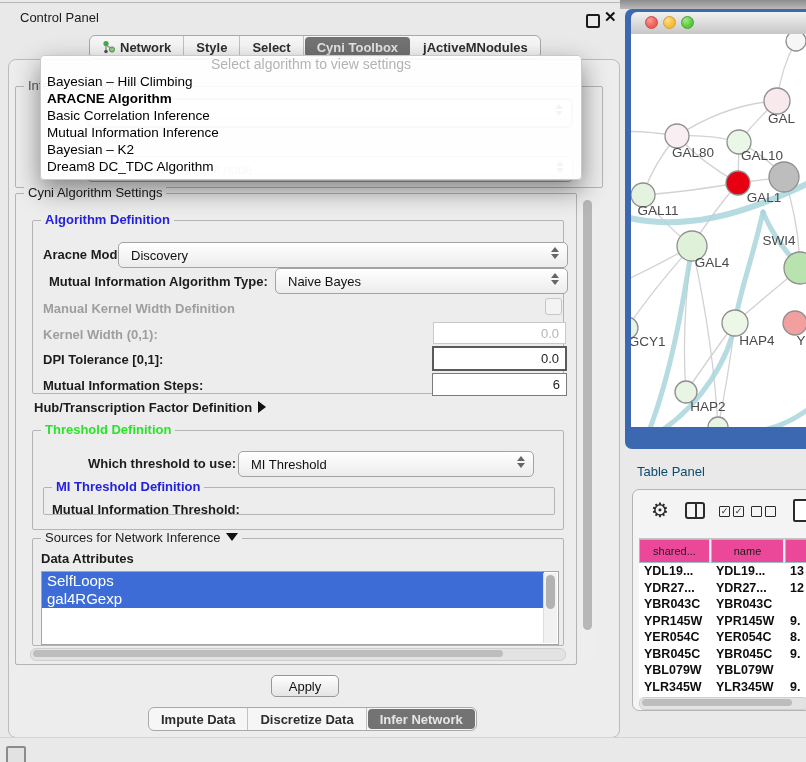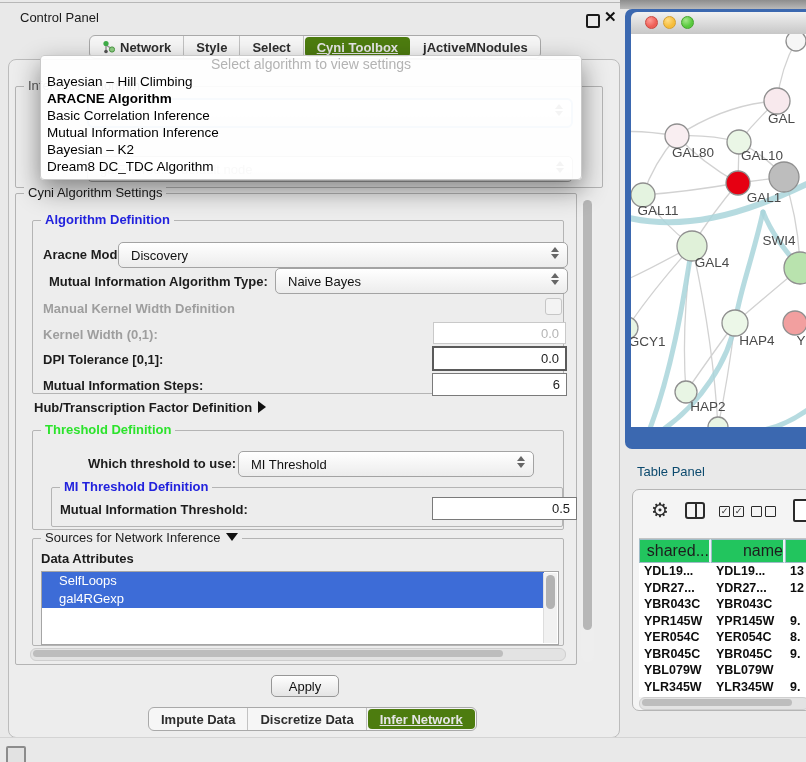--- a/index.html
+++ b/index.html
@@ -9,21 +9,21 @@
 
   
   .cp-hairline{left:0;top:2px;width:620px;height:1px;background:#b7b7b7;}
   .cp-title{left:20px;top:10px;font-size:13px;color:#1a1a1a;}
   .float-btn{left:586px;top:14px;width:10px;height:10px;border:2px solid #1a1a1a;border-radius:2px;}
   .close-btn{left:604px;top:8px;font-size:15px;font-weight:bold;color:#111;}
 
   .tabbar{display:flex;align-items:stretch;background:#f6f6f6;border:1px solid #a9a9a9;border-radius:6px;height:24px;box-sizing:border-box;}
   .tabbar .tab{display:flex;align-items:center;gap:5px;padding:0 12px;font-weight:bold;color:#2e2e2e;font-size:13px;border-right:1px solid #c2c2c2;cursor:default;white-space:nowrap;}
   .tabbar .tab:last-child{border-right:none;}
-  .tabbar .tab.sel{background:#4d7c0f;color:#e6e6e6;border-radius:4px;margin:1px;border-right:none;text-decoration:underline;}
+  .tabbar .tab.sel{background:#737373;color:#e6e6e6;border-radius:4px;margin:1px;border-right:none;}
   .top-tabbar{left:89px;top:35px;}
   .bottom-tabbar{left:148px;top:707px;}
 
   .content{left:8px;top:59px;width:610px;height:677px;background:#ededed;border:1px solid #bcbcbc;border-radius:8px;}
 
   .groupbox{position:absolute;border:1px solid #b4b4b4;border-radius:2px;box-sizing:border-box;}
   .legend{position:absolute;top:-9px;left:8px;background:#ededed;padding:0 4px;font-size:13px;white-space:nowrap;}
   .legend.blue{color:#2222dd;font-weight:bold;}
   .legend.green{color:#2ce32c;font-weight:bold;}
 
@@ -36,21 +36,21 @@
   .field{position:absolute;box-sizing:border-box;background:#fff;font-size:13px;text-align:right;padding:3px 6px 0 0;}
   .lbl{position:absolute;font-weight:bold;font-size:13px;color:#1c1c1c;white-space:nowrap;}
   .lbl.dis{color:#9e9e9e;}
 
   .checkbox{position:absolute;width:15px;height:15px;border:1px solid #c6c6c6;border-radius:3px;background:#f3f3f3;}
 
   .tri-right{display:inline-block;width:0;height:0;border-top:6px solid transparent;border-bottom:6px solid transparent;border-left:8px solid #111;vertical-align:-1px;margin-left:6px;}
   .tri-down{display:inline-block;width:0;height:0;border-left:6px solid transparent;border-right:6px solid transparent;border-top:8px solid #111;vertical-align:1px;margin-left:5px;}
 
   .listbox{position:absolute;background:#fff;border:1px solid #a5a5a5;overflow:hidden;}
-  .listbox .item{height:18px;line-height:18px;padding-left:17px;font-size:13px;color:#fff;background:#3d6cd7;margin-right:14px;}
+  .listbox .item{height:18px;line-height:18px;padding-left:5px;font-size:15px;color:#fff;background:#3d6cd7;margin-right:14px;}
   .listbox .vscroll{position:absolute;right:1px;top:1px;bottom:1px;width:13px;background:#f1f1f1;border-left:1px solid #ddd;}
   .listbox .vscroll .thumb{position:absolute;left:2px;top:2px;width:9px;height:34px;background:#b2b2b2;border-radius:5px;}
 
   .hscroll{position:absolute;background:#e3e3e3;border-radius:6px;border:1px solid #cfcfcf;}
   .hscroll .thumb{position:absolute;left:2px;top:1px;height:7px;background:#bdbdbd;border-radius:4px;}
 
   .vscroll-pane{position:absolute;width:13px;background:#eeeeee;border-radius:7px;}
   .vscroll-pane .thumb{position:absolute;left:2px;width:9px;background:#b7b7b7;border-radius:5px;}
 
   .btn{position:absolute;box-sizing:border-box;border:1px solid #979797;border-radius:5px;background:linear-gradient(#fefefe,#e4e4e4);font-size:13px;color:#111;display:flex;align-items:center;justify-content:center;}
@@ -72,21 +72,21 @@
   .tp-title{left:637px;top:464px;font-size:13px;color:#0c4a6e;}
   .tablewin{left:632px;top:489px;width:180px;height:222px;background:#f4f4f4;border:1px solid #b5b5b5;border-radius:7px;box-sizing:border-box;}
   .ticon{position:absolute;color:#2b2b2b;}
   .cols-icon{width:20px;height:17px;border:2px solid #2b2b2b;border-radius:3px;box-sizing:border-box;}
   .cols-icon i{position:absolute;left:8px;top:0;bottom:0;width:2px;background:#2b2b2b;}
   .chk-pair{display:flex;gap:3px;}
   .chk{width:9px;height:9px;border:1.5px solid #2b2b2b;border-radius:1px;font-size:9px;line-height:9px;color:#2b2b2b;text-align:center;}
   .doc-icon{width:15px;height:19px;border:2px solid #2b2b2b;border-radius:2px;background:#fff;}
   .tarea{position:absolute;left:6px;top:48px;width:200px;height:158px;background:#fff;overflow:hidden;border-top:1px solid #c4c4c4;}
   .thead{display:flex;}
-  .thead .hcell{box-sizing:border-box;height:24px;line-height:22px;text-align:right;background:#22c55e;border:1px solid #9fbcc7;border-right:2px solid #e8f2f5;font-size:16px;color:#1d1d1d;}
+  .thead .hcell{box-sizing:border-box;height:24px;line-height:22px;text-align:center;background:#ec4899;border:1px solid #9fbcc7;border-right:2px solid #e8f2f5;font-size:11px;color:#1d1d1d;}
   .trow{display:flex;height:16.5px;line-height:16.5px;font-size:12.5px;color:#0d0d0d;}
   .trow .cell{box-sizing:border-box;padding-left:5px;white-space:nowrap;overflow:hidden;font-weight:bold;}
   .bottom-hairline{left:0;top:737px;width:806px;height:1px;background:#d4d4d4;}
   .mini-icon{left:6px;top:746px;width:16px;height:14px;border:2px solid #8c8c8c;border-radius:2px;background:#e2e2e2;}
   svg text{font-family:"Liberation Sans",sans-serif;}
 </style>
 </head>
 <body>
 
 <div id="page">
@@ -176,24 +176,23 @@
       <div class="groupbox" style="left:16px;top:236px;width:532px;height:100px;">
         <span class="legend green">Threshold Definition</span>
         <span class="lbl" style="left:55px;top:25px;">Which threshold to use:</span>
         <div class="combo" style="left:205px;top:20px;width:296px;">
           <span>MI Threshold</span>
           <span class="arrows">
               <i class="up"></i>
               <i class="dn"></i>
             </span>
         </div>
-        <div class="groupbox" style="left:18px;top:56px;width:512px;height:40px;">
+        <div class="groupbox" style="left:10px;top:56px;width:512px;height:28px;">
           <span class="legend blue">MI Threshold Definition</span>
           <span class="lbl" style="left:8px;top:14px;">Mutual Information Threshold:</span>
-          <div class="field" style="left:380px;top:9px;width:145px;height:23px;border:1px solid #7a7a7a;">0.5</div>
         </div>
       </div>
 
       <div class="groupbox" style="left:16px;top:344px;width:532px;height:108px;">
         <span class="legend"><span>Sources for Network Inference</span><span class="tri-down"></span></span>
         <span class="lbl" style="left:8px;top:12px;">Data Attributes</span>
         <div class="listbox" style="left:8px;top:32px;width:516px;height:72px;" id="attr-list">
           <div class="item">SelfLoops</div>
             <div class="item">gal4RGexp</div>
             <div class="vscroll">

